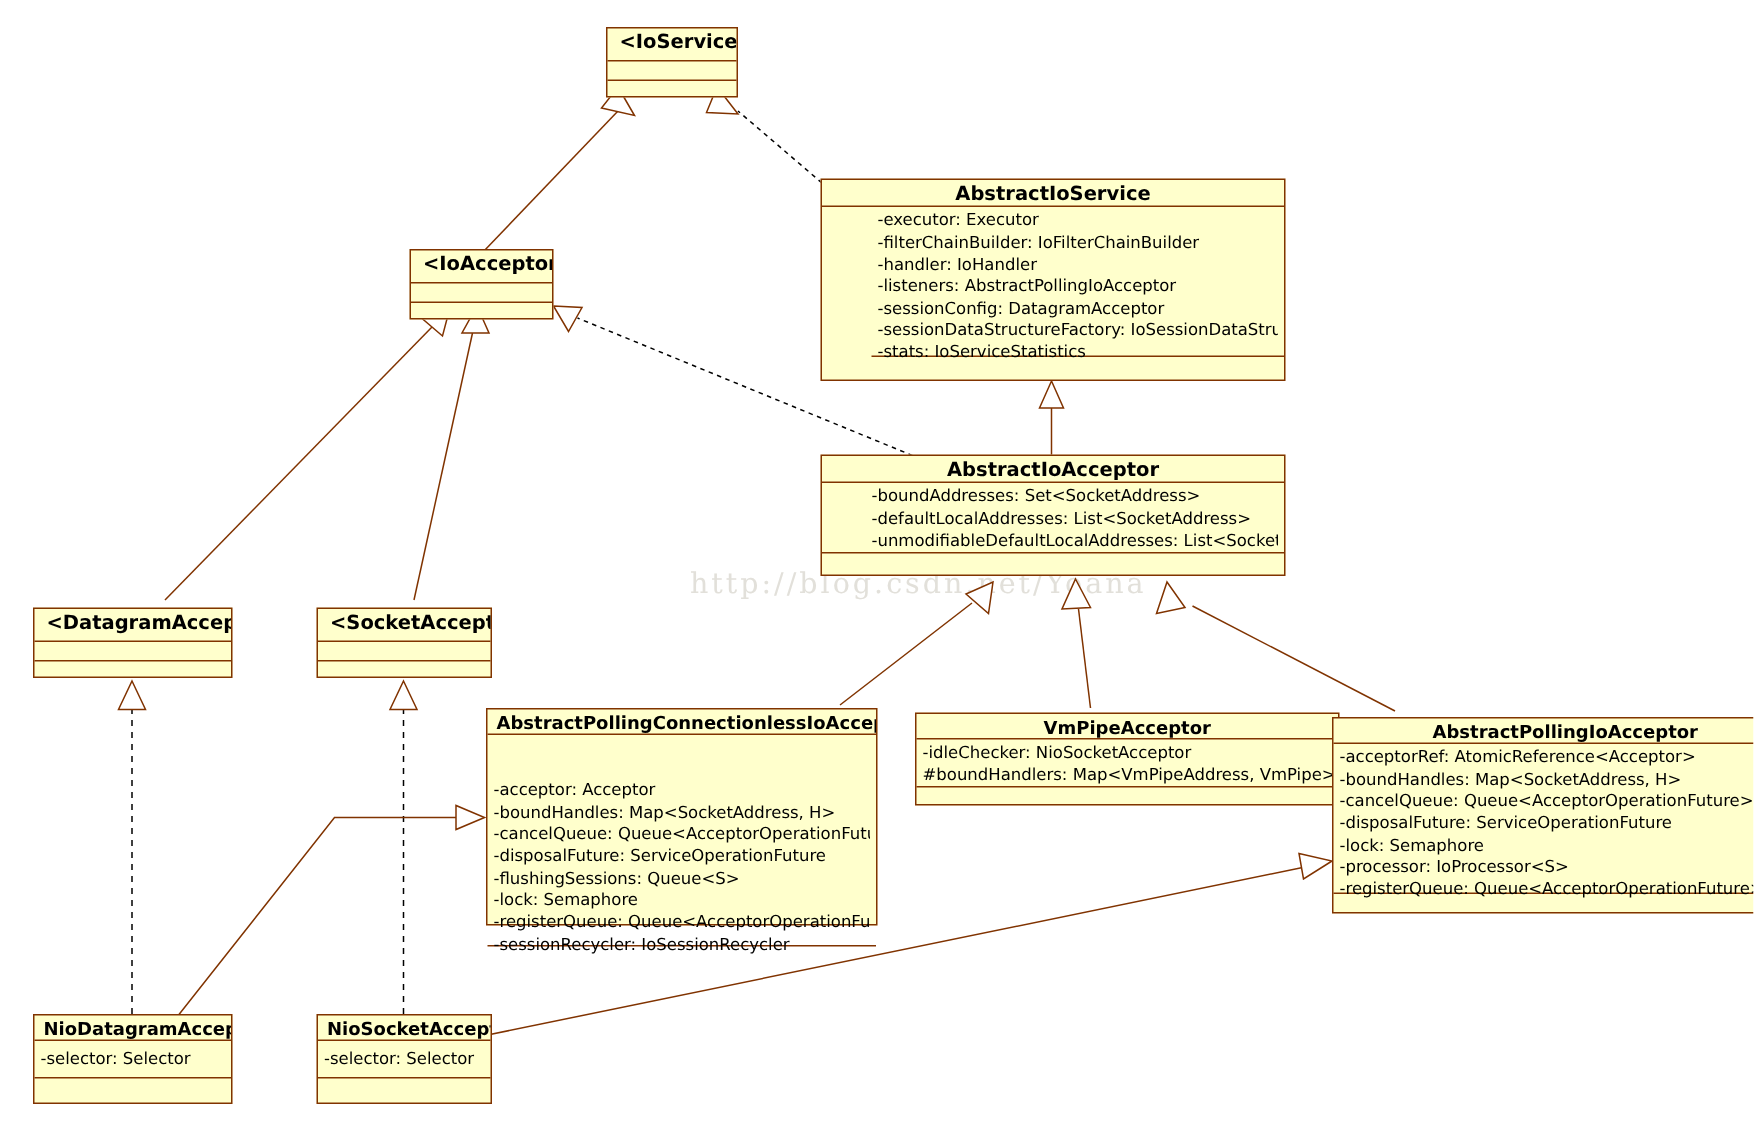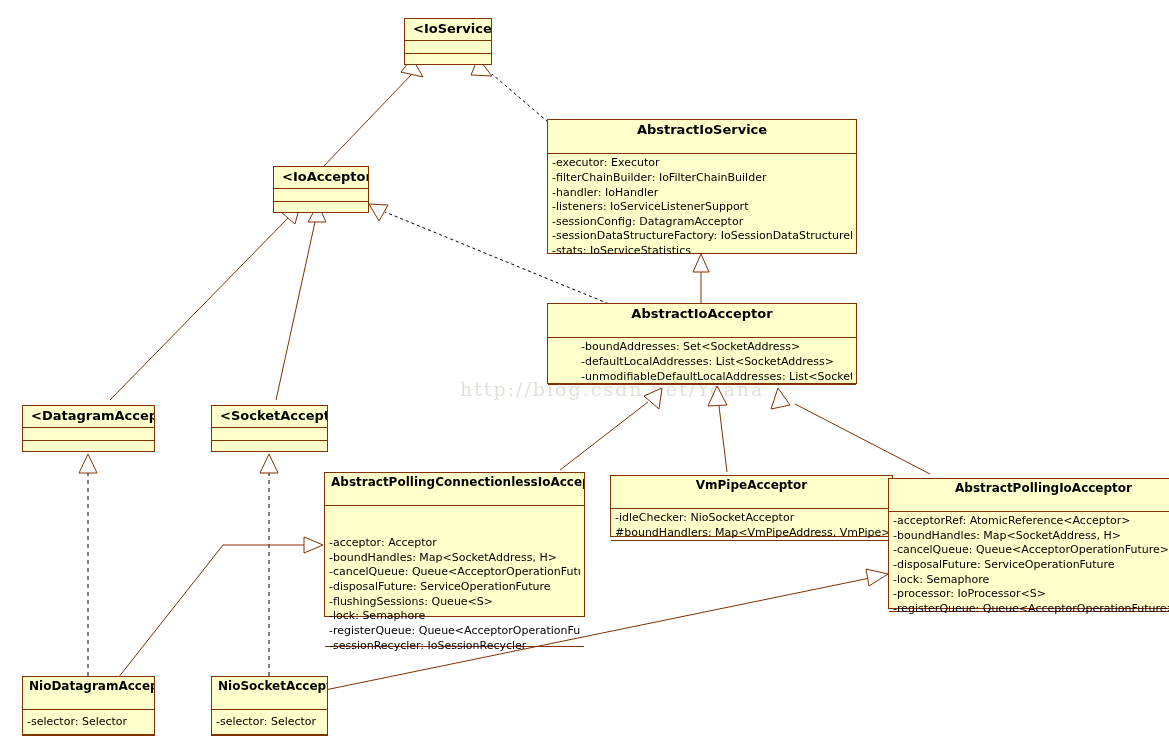--- a/index.html
+++ b/index.html
@@ -38,21 +38,21 @@
     background: #ffffcc;
     border: 1px solid #803300;
     z-index: 3;
   }
   .umlbox .hdr {
     box-sizing: border-box;
     text-align: center;
     font-weight: bold;
     color: #000000;
     border-bottom: 1px solid #803300;
-    padding: 3px 6px 16px 6px;
+    padding: 3px 6px 0 6px;
     white-space: nowrap;
     overflow: hidden;
     line-height: 1.1;
   }
   .umlbox .attrs {
     box-sizing: border-box;
     border-bottom: 1px solid #803300;
     padding: 2px 4px 3px 4px;
   }
   .umlbox .attrs .attr {
@@ -157,25 +157,25 @@
   </div>
 
   <div class="umlbox iface" style="left:273px; top:166px; width:96px; height:47px;">
     <div class="hdr">&lt;IoAcceptor&gt;</div>
     <div class="attrs"></div>
     <div class="ops"></div>
   </div>
 
   <div class="umlbox cls" style="left:547px; top:119px; width:310px; height:135px;">
     <div class="hdr" style="font-size:13px;">AbstractIoService</div>
-    <div class="attrs" style="height:100px;">
+    <div class="attrs" style="height:100px;margin-left:33px;">
       <div class="attr">-executor: Executor</div>
       <div class="attr">-filterChainBuilder: IoFilterChainBuilder</div>
       <div class="attr">-handler: IoHandler</div>
-      <div class="attr">-listeners: IoServiceListenerSupport</div>
+      <div class="attr">-listeners: AbstractPollingIoAcceptor</div>
       <div class="attr">-sessionConfig: DatagramAcceptor</div>
       <div class="attr">-sessionDataStructureFactory: IoSessionDataStructureFactory</div>
       <div class="attr">-stats: IoServiceStatistics</div>
     </div>
     <div class="ops"></div>
   </div>
 
   <div class="umlbox cls" style="left:547px; top:303px; width:310px; height:81px;">
     <div class="hdr" style="font-size:13px;">AbstractIoAcceptor</div>
     <div class="attrs" style="height:47px;padding-left:33px;">

